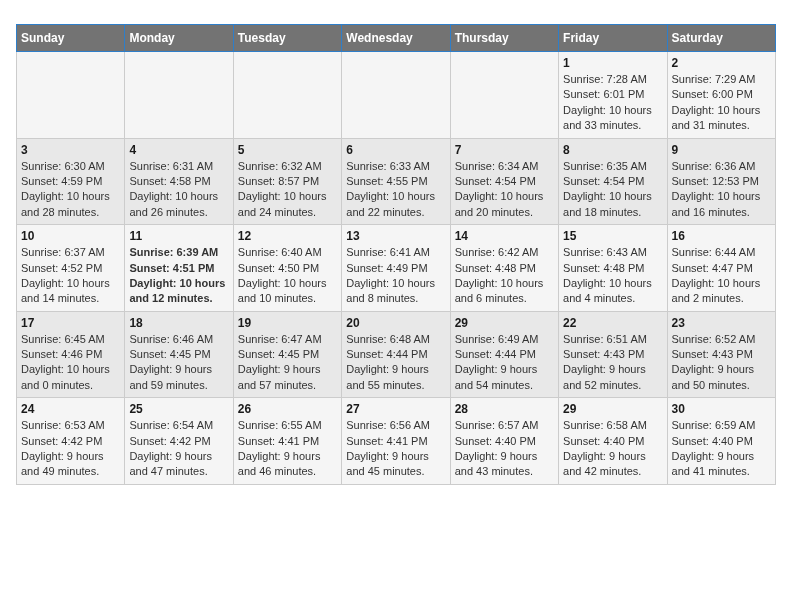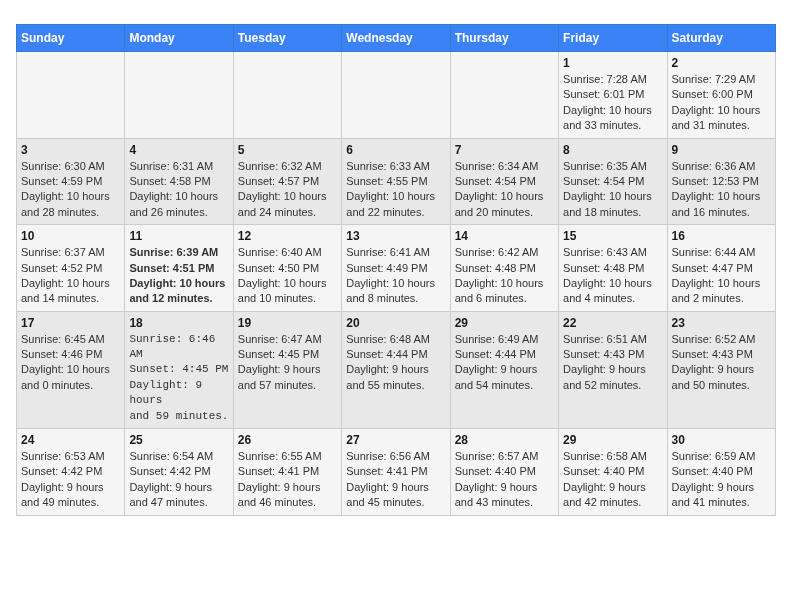--- a/index.html
+++ b/index.html
@@ -46,21 +46,21 @@
     .subtitle {
       font-size: 15px;
       color: #333;
     }
     table {
       width: 100%;
       border-collapse: collapse;
       table-layout: fixed;
     }
     thead tr th {
-      background-color: #3b82f6;
+      background-color: #737373;
       color: #fff;
       font-size: 12px;
       font-weight: bold;
       padding: 6px 4px;
       text-align: left;
       border: 1px solid #2e7ec9;
     }
     tbody tr td {
       vertical-align: top;
       padding: 4px 4px;
@@ -146,21 +146,21 @@
         <td>
           <span class="day-num">4</span>
           <div class="day-detail" style="white-space: pre-line;">Sunrise: 6:31 AM
 Sunset: 4:58 PM
 Daylight: 10 hours
 and 26 minutes.</div>
         </td>
         <td>
           <span class="day-num">5</span>
           <div class="day-detail" style="white-space: pre-line;">Sunrise: 6:32 AM
-Sunset: 4:57 PM
+Sunset: 8:57 PM
 Daylight: 10 hours
 and 24 minutes.</div>
         </td>
         <td>
           <span class="day-num">6</span>
           <div class="day-detail" style="white-space: pre-line;">Sunrise: 6:33 AM
 Sunset: 4:55 PM
 Daylight: 10 hours
 and 22 minutes.</div>
         </td>
@@ -240,21 +240,21 @@
       <tr>
         <td>
           <span class="day-num">17</span>
           <div class="day-detail" style="white-space: pre-line;">Sunrise: 6:45 AM
 Sunset: 4:46 PM
 Daylight: 10 hours
 and 0 minutes.</div>
         </td>
         <td>
           <span class="day-num">18</span>
-          <div class="day-detail" style="white-space: pre-line; font-family: Liberation Mono, monospace;">Sunrise: 6:46 AM
+          <div class="day-detail" style="white-space: pre-line;">Sunrise: 6:46 AM
 Sunset: 4:45 PM
 Daylight: 9 hours
 and 59 minutes.</div>
         </td>
         <td>
           <span class="day-num">19</span>
           <div class="day-detail" style="white-space: pre-line;">Sunrise: 6:47 AM
 Sunset: 4:45 PM
 Daylight: 9 hours
 and 57 minutes.</div>

